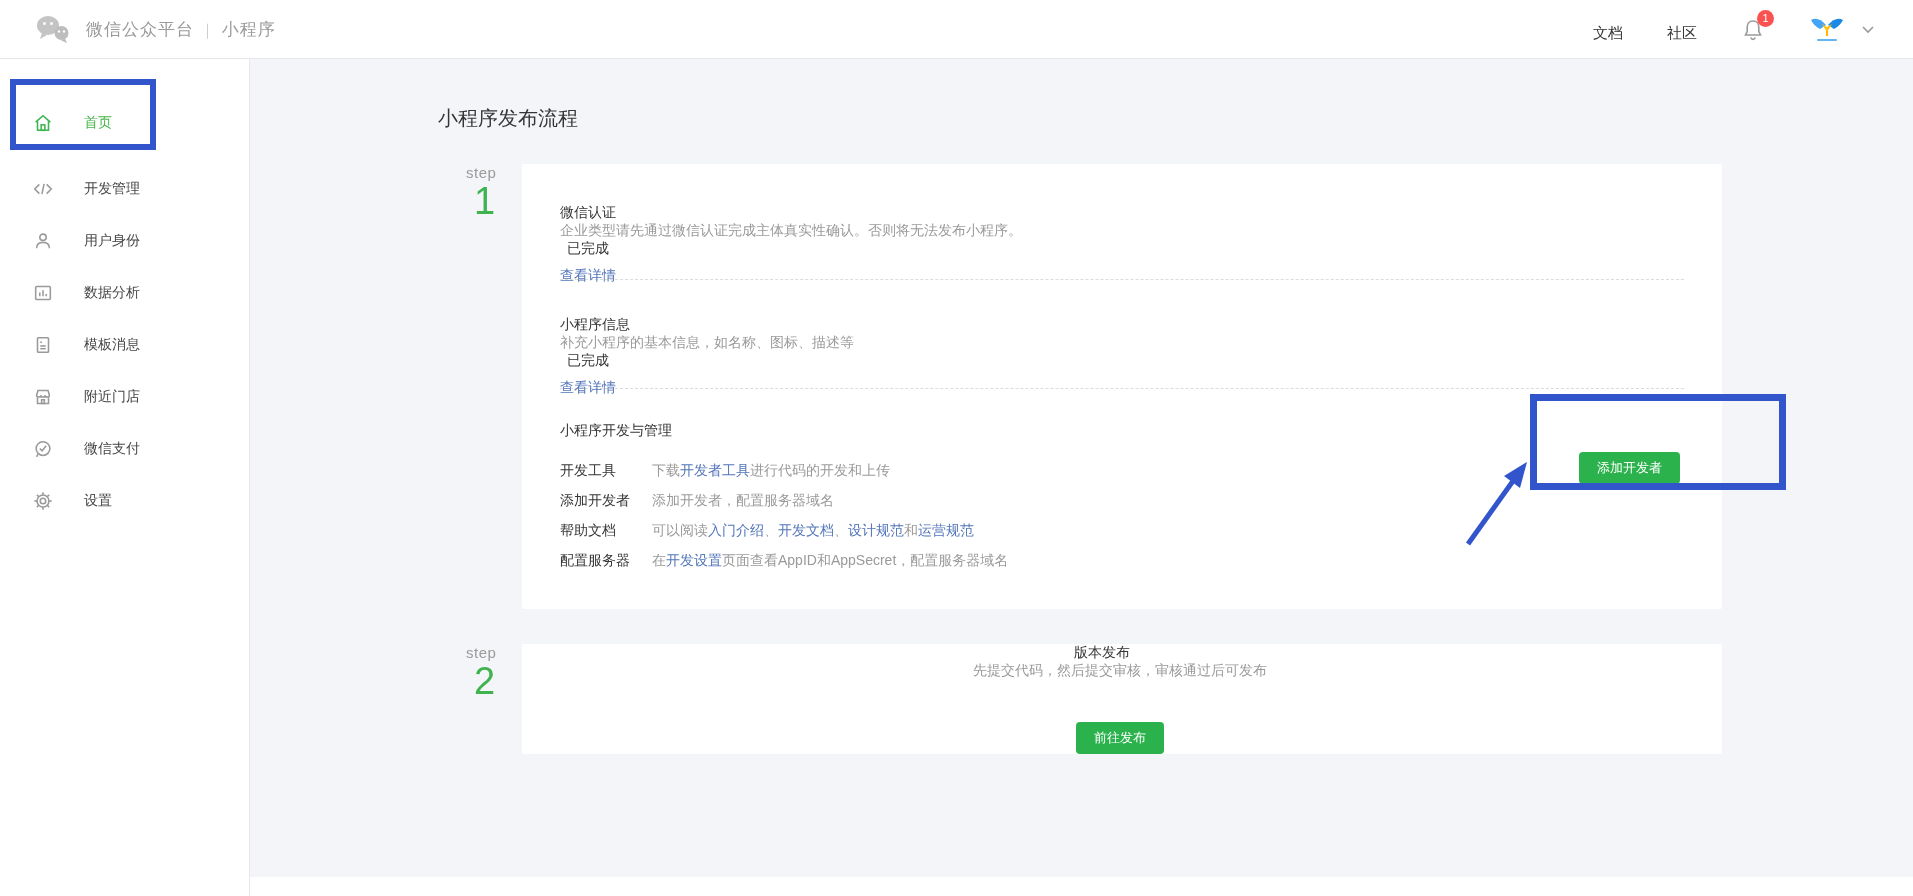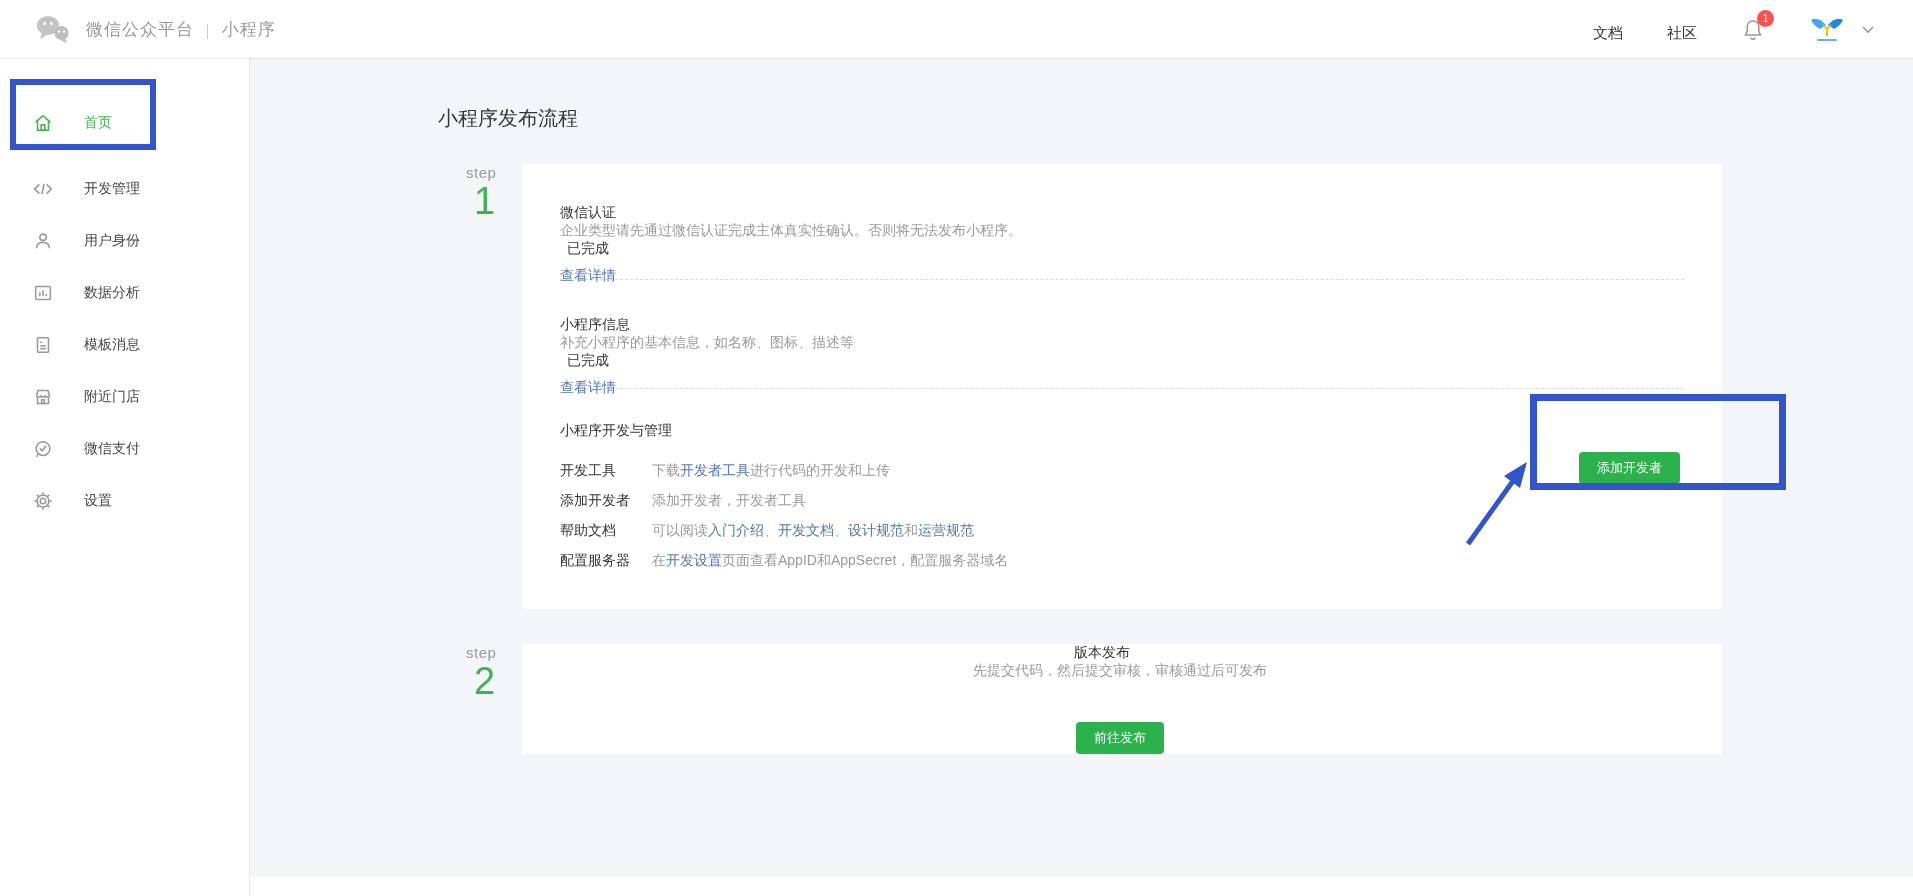--- a/index.html
+++ b/index.html
@@ -253,21 +253,21 @@
 
             <div class="dev-section">
               <div class="dev-left">
                 <div class="dev-title">小程序开发与管理</div>
                 <div class="dev-item">
                   <div class="row-label">开发工具</div>
                   <div class="txt"><span>下载</span><a class="link">开发者工具</a><span>进行代码的开发和上传</span></div>
                 </div>
                 <div class="dev-item">
                   <div class="row-label">添加开发者</div>
-                  <div class="txt">添加开发者，开发者工具</div>
+                  <div class="txt">添加开发者，配置服务器域名</div>
                 </div>
                 <div class="dev-item">
                   <div class="row-label">帮助文档</div>
                   <div class="txt"><span>可以阅读</span><a class="link">入门介绍</a><span>、</span><a class="link">开发文档</a><span>、</span><a class="link">设计规范</a><span>和</span><a class="link">运营规范</a></div>
                 </div>
                 <div class="dev-item">
                   <div class="row-label">配置服务器</div>
                   <div class="txt"><span>在</span><a class="link">开发设置</a><span>页面查看AppID和AppSecret，配置服务器域名</span></div>
                 </div>
               </div>

